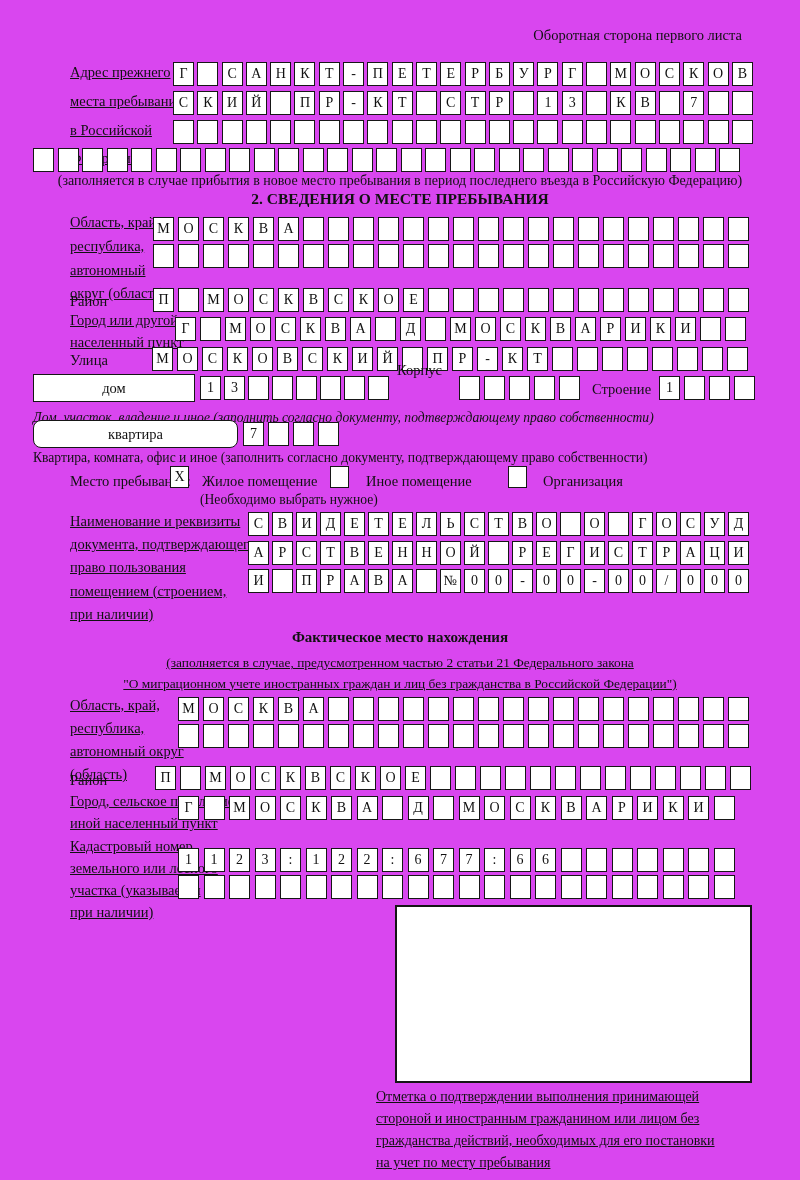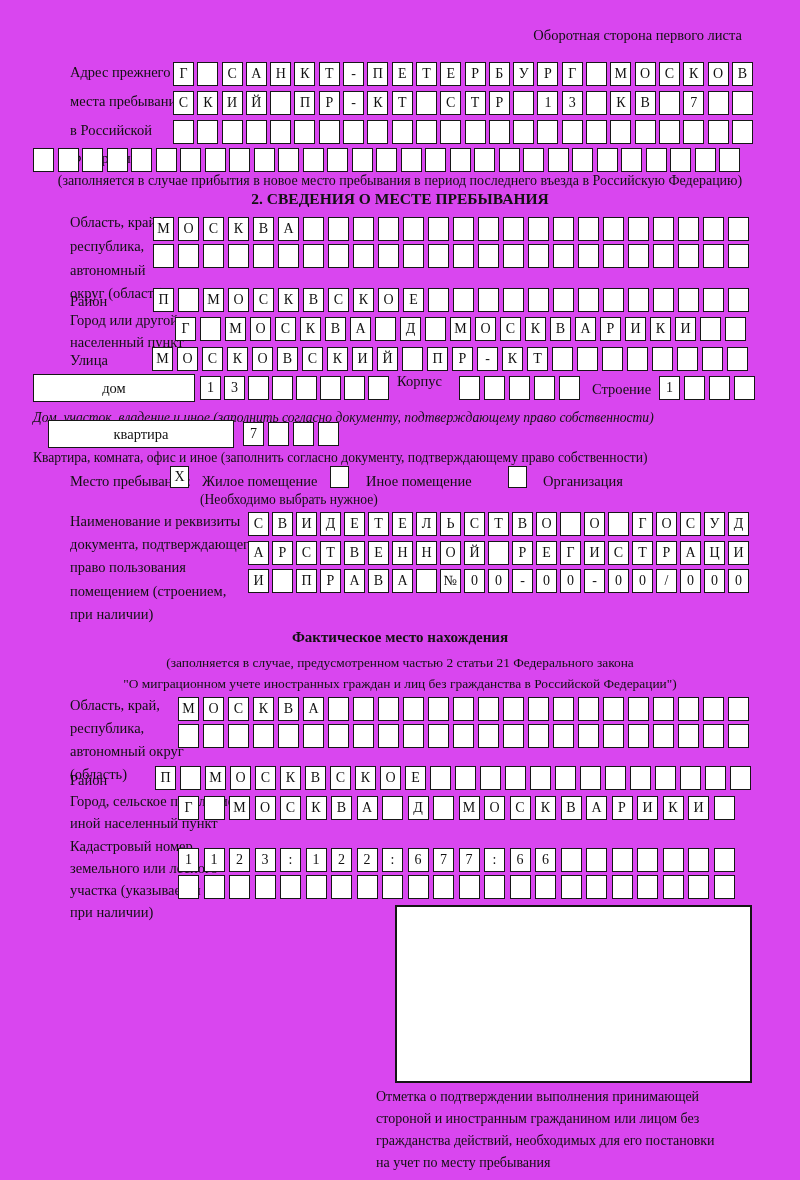--- a/index.html
+++ b/index.html
@@ -22,21 +22,21 @@
   }
   .widebox{
     position:absolute;box-sizing:border-box;border:1.6px solid #161616;height:28px;
     display:flex;align-items:center;justify-content:center;font-size:14.5px;background:#fff;
   }
   .chk{
     position:absolute;width:19px;height:22px;box-sizing:border-box;border:1.6px solid #161616;
     display:flex;align-items:center;justify-content:center;font-size:14px;background:#fff;
   }
   .stampbox{position:absolute;border:2px solid #161616;box-sizing:border-box;background:#fff;}
-  .lines div{white-space:nowrap;}
+  .lines div{white-space:nowrap;text-decoration:underline;}
 </style>
 </head>
 <body>
 
 <div class="page">
 
   <div class="abs lbl" style="top:23px;right:58px;">Оборотная сторона первого листа</div>
 
   <div class="abs lbl lines" style="left:70px;top:58px;line-height:28.8px;">
       <div>Адрес прежнего</div>
@@ -308,38 +308,38 @@
   <div class="cells" style="left:200px;top:376px;--g:3px;">
       <span class="cell">1</span>
       <span class="cell">3</span>
       <span class="cell"></span>
       <span class="cell"></span>
       <span class="cell"></span>
       <span class="cell"></span>
       <span class="cell"></span>
       <span class="cell"></span>
     </div>
-  <div class="abs lbl" style="left:397px;top:369px;">Корпус</div>
+  <div class="abs lbl" style="left:397px;top:358px;">Корпус</div>
   <div class="cells" style="left:459px;top:376px;">
       <span class="cell"></span>
       <span class="cell"></span>
       <span class="cell"></span>
       <span class="cell"></span>
       <span class="cell"></span>
     </div>
   <div class="abs lbl" style="left:592px;top:377px;">Строение</div>
   <div class="cells" style="left:659px;top:376px;">
       <span class="cell">1</span>
       <span class="cell"></span>
       <span class="cell"></span>
       <span class="cell"></span>
     </div>
   <div class="abs cap" style="left:33px;top:410px;font-size:13.6px;font-style:italic;">Дом, участок, владение и иное (заполнить согласно документу, подтверждающему право собственности)</div>
 
-  <div class="widebox" style="left:48px;top:420px;width:186px;">
+  <div class="widebox" style="left:33px;top:420px;width:205px;border-radius:8px;">
       <span>квартира</span>
     </div>
   <div class="cells" style="left:243px;top:422px;">
       <span class="cell">7</span>
       <span class="cell"></span>
       <span class="cell"></span>
       <span class="cell"></span>
     </div>
   <div class="abs cap" style="left:33px;top:450px;font-size:13.6px;">Квартира, комната, офис и иное (заполнить согласно документу, подтверждающему право собственности)</div>
 

